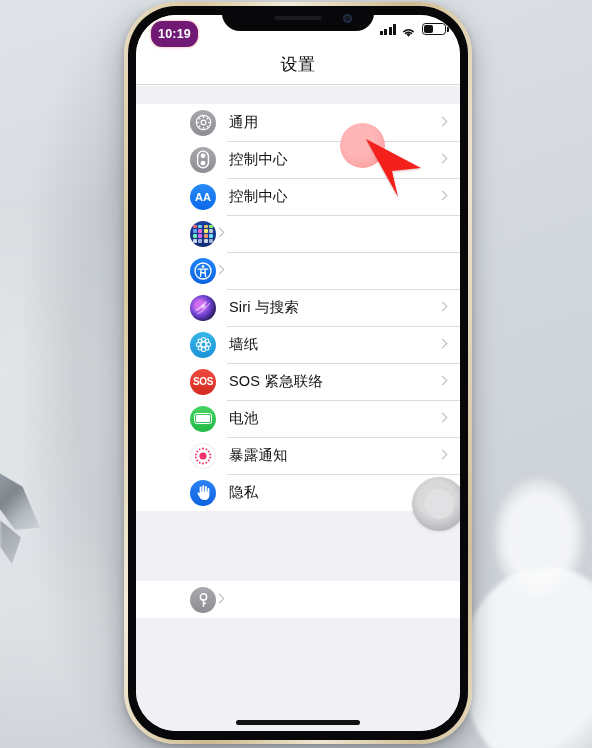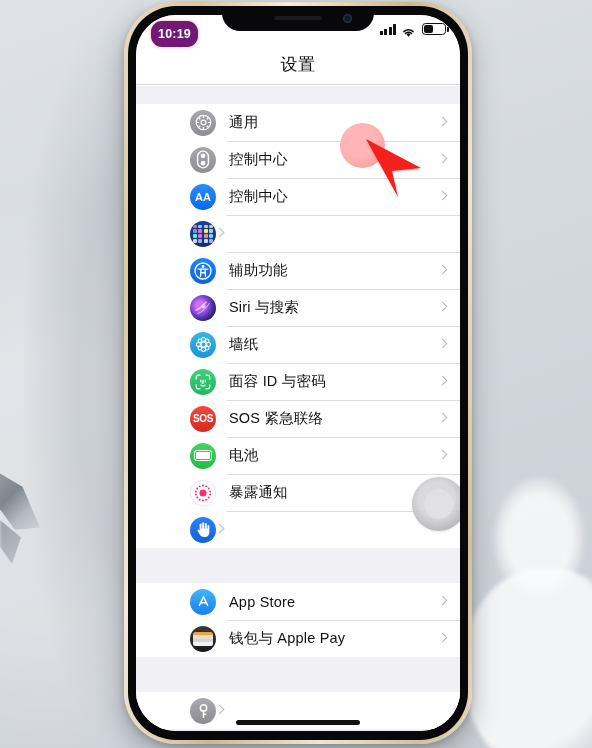--- a/index.html
+++ b/index.html
@@ -380,21 +380,20 @@
 
           <div class="row">
             <span class="ico ic-acc">
               <svg class="acc-glyph" viewBox="0 0 24 24">
                 <circle cx="12" cy="12" r="9.6" fill="none" stroke="#fff" stroke-width="1.6"></circle>
                 <circle cx="12" cy="6.6" r="1.7" fill="#fff"></circle>
                 <path d="M6.3 9.8h11.4" stroke="#fff" stroke-width="1.6" stroke-linecap="round"></path>
                 <path d="M9.6 10.2 L9.0 18.4 M14.4 10.2 L15.0 18.4 M10.1 14.1 h3.8" stroke="#fff" stroke-width="1.6" fill="none" stroke-linecap="round"></path>
               </svg>
             </span>
-            <span class="label">辅助功能</span>
             <span class="chev"></span>
           </div>
 
           <div class="row">
             <span class="ico ic-siri">
               <svg class="siri-glyph" viewBox="0 0 24 24">
                 <path d="M3 15 C8 13 12 9 16 4.5" stroke="#e9d6ff" stroke-width="1.5" fill="none" opacity=".85"></path>
                 <path d="M5 19 C11 17 16 12 20 6" stroke="#ffffff" stroke-width="1.2" fill="none" opacity=".6"></path>
                 <circle cx="12.5" cy="10" r="2.6" fill="#ffffff" opacity=".55"></circle>
               </svg>
@@ -416,37 +415,20 @@
                   <circle cx="16.7" cy="16.7" r="2.2"></circle>
                   <circle cx="7.3" cy="16.7" r="2.2"></circle>
                   <circle cx="16.7" cy="7.3" r="2.2"></circle>
                 </g>
               </svg>
             </span>
             <span class="label">墙纸</span>
             <span class="chev"></span>
           </div>
 
-          <div class="row">
-            <span class="ico ic-face">
-              <svg class="face-glyph" viewBox="0 0 24 24">
-                <g fill="none" stroke="#fff" stroke-width="1.7" stroke-linecap="round">
-                  <path d="M3 8 V5.4 A2.4 2.4 0 0 1 5.4 3 H8"></path>
-                  <path d="M16 3 h2.6 A2.4 2.4 0 0 1 21 5.4 V8"></path>
-                  <path d="M21 16 v2.6 A2.4 2.4 0 0 1 18.6 21 H16"></path>
-                  <path d="M8 21 H5.4 A2.4 2.4 0 0 1 3 18.6 V16"></path>
-                  <path d="M9 9.6 v2.2 M15 9.6 v2.2"></path>
-                  <path d="M12 9.8 v3.6 h-1.2"></path>
-                  <path d="M9.3 16.2 c1.8 1.4 3.6 1.4 5.4 0"></path>
-                </g>
-              </svg>
-            </span>
-            <span class="label">面容 ID 与密码</span>
-            <span class="chev"></span>
-          </div>
 
           <div class="row">
             <span class="ico ic-sos">SOS</span>
             <span class="label">SOS 紧急联络</span>
             <span class="chev"></span>
           </div>
 
           <div class="row">
             <span class="ico ic-batt">
               <span class="batt-glyph"></span>
@@ -480,56 +462,28 @@
             <span class="label">暴露通知</span>
             <span class="chev"></span>
           </div>
 
           <div class="row">
             <span class="ico ic-priv">
               <svg class="hand-glyph" viewBox="0 0 18 22">
                 <path fill="#fff" d="M4.0 12.2V4.6a1.25 1.25 0 0 1 2.5 0v5.1h.9V3.0a1.25 1.25 0 0 1 2.5 0v6.7h.9V3.9a1.25 1.25 0 0 1 2.5 0v5.8h.9V6.4a1.2 1.2 0 0 1 2.4 0v8.0c0 3.7-2.6 6.4-6.3 6.4-3.3 0-5.4-1.6-6.7-4.3L1.3 12.6c-.6-1.1.9-2.2 1.8-1.2z"></path>
               </svg>
             </span>
+            <span class="label">隐私</span>
             <span class="chev"></span>
           </div>
 
         </div>
 
         <div class="gap big"></div>
 
-        <div class="group">
-
-          <div class="row">
-            <span class="ico ic-appstore">
-              <svg class="as-glyph" viewBox="0 0 22 22">
-                <g stroke="#fff" stroke-width="1.9" stroke-linecap="round" fill="none">
-                  <path d="M5.6 16.2 L11 5.2 L16.4 16.2"></path>
-                  <path d="M7.6 12.6 h7.0"></path>
-                </g>
-              </svg>
-            </span>
-            <span class="label">App Store</span>
-            <span class="chev"></span>
-          </div>
-
-          <div class="row">
-            <span class="ico ic-wallet">
-              <span class="wal-glyph">
-                <i style="background:#f0a53c"></i>
-                <i style="background:#e8e0cf"></i>
-                <i style="background:#cfd6e0"></i>
-                <i style="background:#f2f2f4"></i>
-              </span>
-            </span>
-            <span class="label">钱包与 Apple Pay</span>
-            <span class="chev"></span>
-          </div>
-
-        </div>
 
         <div class="gap big"></div>
 
         <div class="group">
           <div class="row">
             <span class="ico ic-pass">
               <svg class="key-glyph" viewBox="0 0 18 20">
                 <circle cx="9" cy="6.2" r="4.0" fill="none" stroke="#fff" stroke-width="1.8"></circle>
                 <path d="M9 10.2 V17.8 M9 14.0 h2.6" stroke="#fff" stroke-width="1.8" stroke-linecap="round" fill="none"></path>
               </svg>

